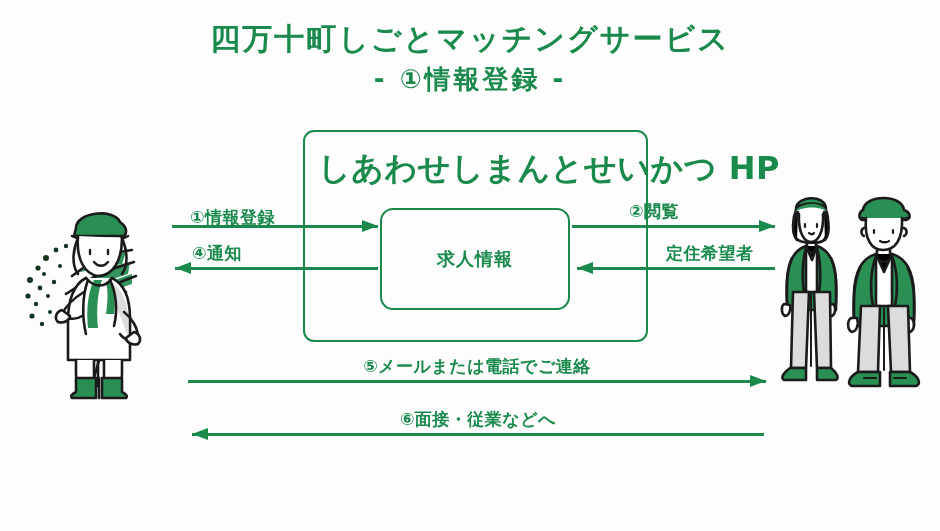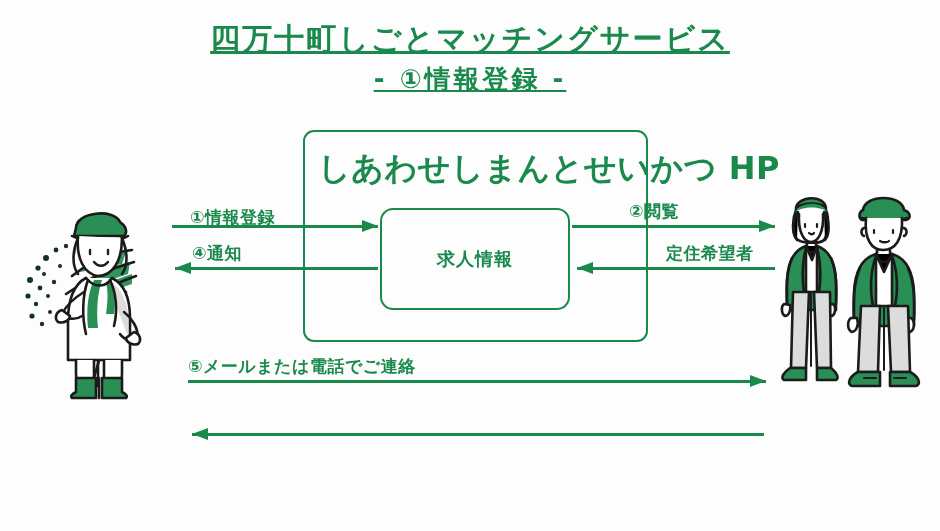--- a/index.html
+++ b/index.html
@@ -19,21 +19,20 @@
   
   #title-main, #title-sub {
     position: absolute;
     left: 0;
     width: 940px;
     text-align: center;
     color: #1a8a4c;
     font-weight: bold;
     letter-spacing: 2px;
     white-space: nowrap;
-    text-decoration: underline;
   }
   #title-main {
     top: 22px;
     font-size: 30px;
     line-height: 34px;
   }
   #title-sub {
     top: 64px;
     font-size: 26px;
     line-height: 30px;
@@ -116,21 +115,21 @@
   .arrow-label {
     position: absolute;
     color: #1a8a4c;
     font-weight: bold;
     font-size: 17px;
     line-height: 21px;
     white-space: nowrap;
     letter-spacing: 0.5px;
   }
   .arrow-label.center {
-    text-align: left;
+    text-align: center;
   }
 
   
   .endpoint-caption {
     position: absolute;
     color: #1a8a4c;
     font-weight: bold;
     font-size: 21px;
     line-height: 26px;
     white-space: nowrap;
@@ -180,20 +179,21 @@
   <div class="arrow right" style="left:188px; top:380px; width:578px;">
     <div class="line" style="width:578px;"></div>
     <div class="head"></div>
   </div>
   <div class="arrow-label center" style="left:188px; top:356px; width:578px;">⑤メールまたは電話でご連絡</div>
 
   <div class="arrow left" style="left:192px; top:433px; width:572px;">
     <div class="line" style="width:572px;"></div>
     <div class="head"></div>
   </div>
+  <div class="arrow-label center" style="left:192px; top:409px; width:572px;">⑥面接・従業などへ</div>
 
   <div class="figure" style="left:14px; top:192px; width:162px; height:212px;">
     <svg width="162" height="212" viewBox="0 0 162 212" aria-hidden="true">
       <g fill="none" stroke="#1b1b1b" stroke-width="2.6" stroke-linecap="round" stroke-linejoin="round">
 
         <g fill="#2a8f55" stroke="none" opacity="0.95">
           <path d="M112 60 C 96 62 80 70 66 80 C 78 78 92 74 108 72 Z"></path>
           <path d="M116 70 C 96 74 76 84 60 96 C 76 94 96 88 114 82 Z"></path>
           <path d="M118 82 C 98 88 78 98 62 110 C 80 106 100 98 118 92 Z"></path>
           <path d="M96 108 C 80 116 66 128 56 140 C 72 132 88 122 100 114 Z"></path>

